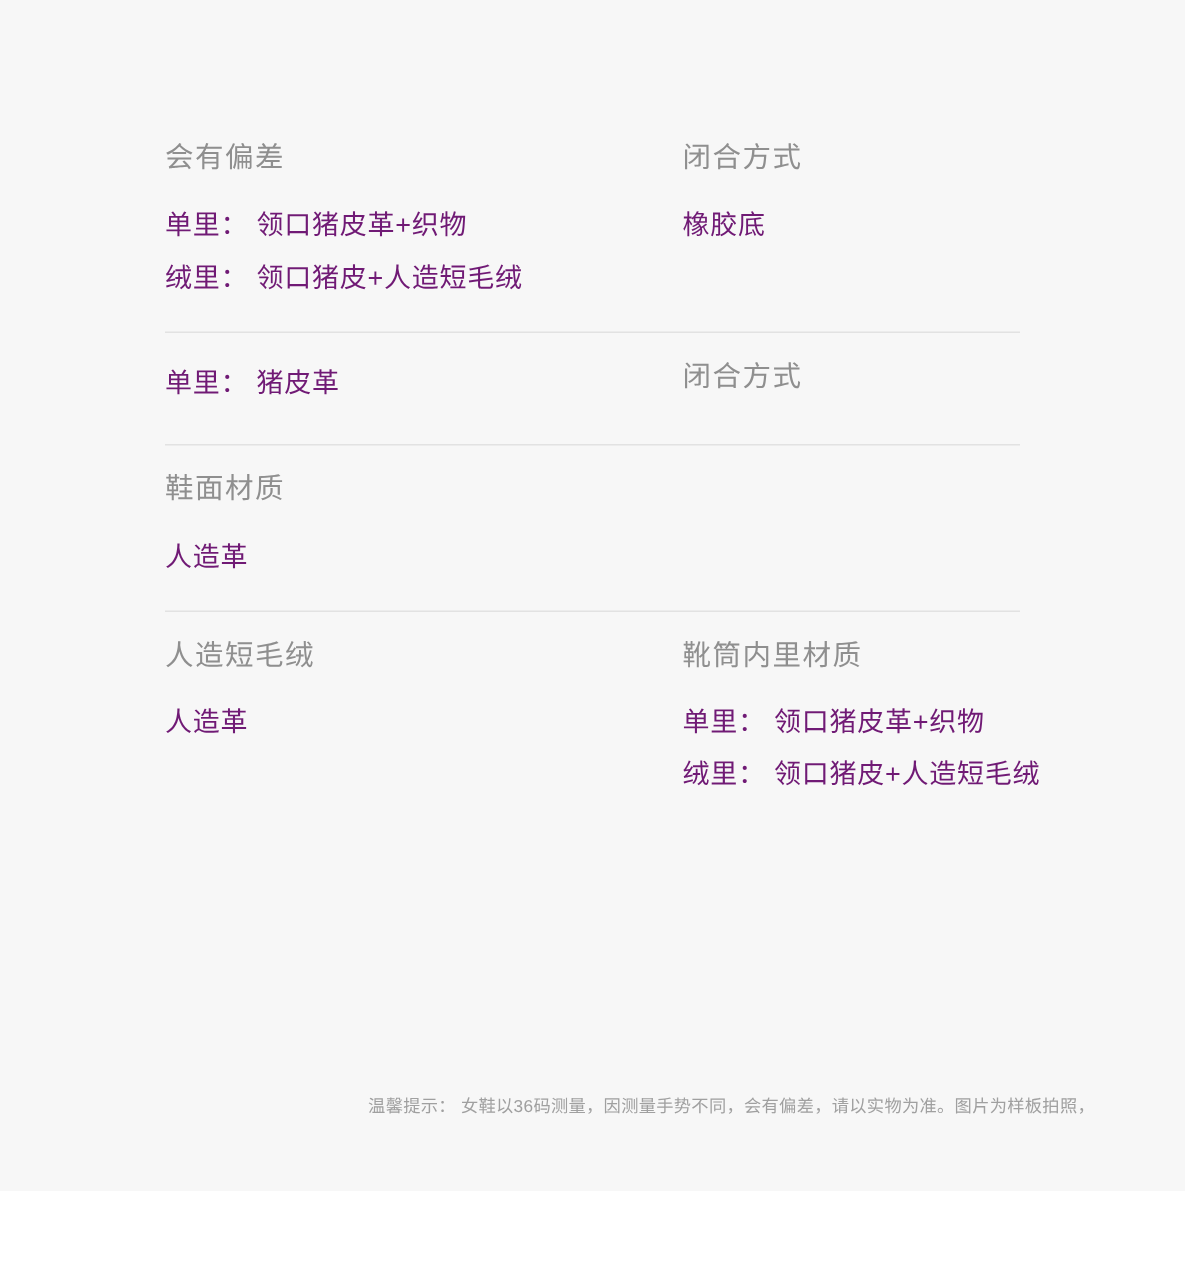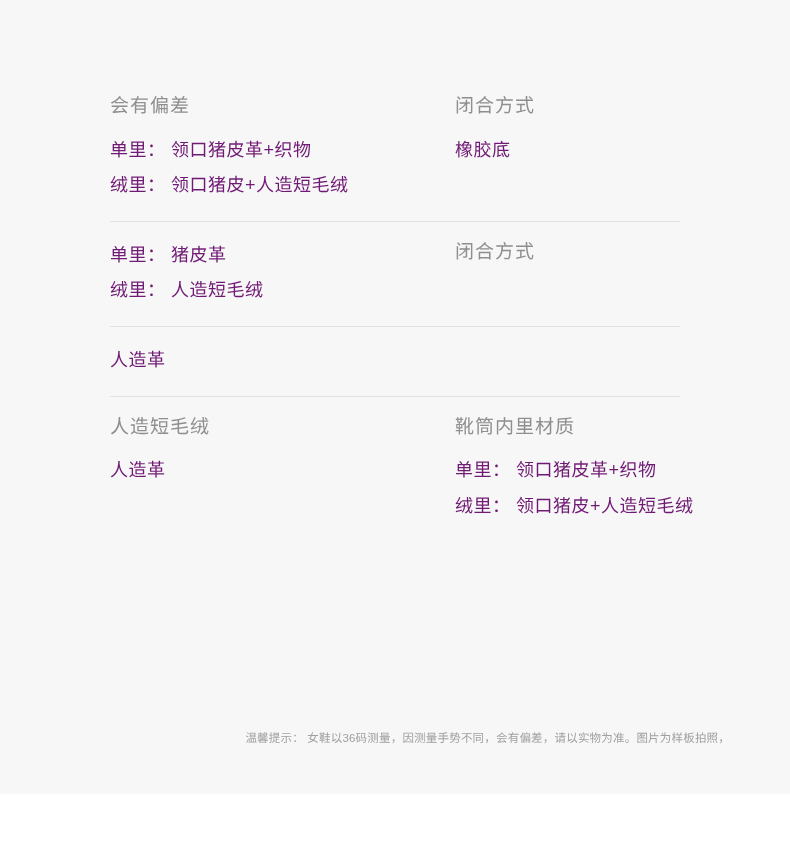--- a/index.html
+++ b/index.html
@@ -112,30 +112,30 @@
         <div class="spec-values">
           <div class="spec-value">橡胶底</div>
         </div>
       </div>
     </div>
 
     <div class="spec-row">
       <div class="spec-col">
         <div class="spec-values">
           <div class="spec-value">单里： 猪皮革</div>
-          <div class="spec-value">绒里： 人造短毛绒</div>
         </div>
       </div>
       <div class="spec-col right">
         <div class="spec-label">闭合方式</div>
       </div>
     </div>
 
     <div class="spec-row row-3">
       <div class="spec-col">
+        <div class="spec-label">鞋面材质</div>
         <div class="spec-values">
           <div class="spec-value">人造革</div>
         </div>
       </div>
       <div class="spec-col right">
         <div class="spec-label"></div>
       </div>
     </div>
 
     <div class="spec-row">

